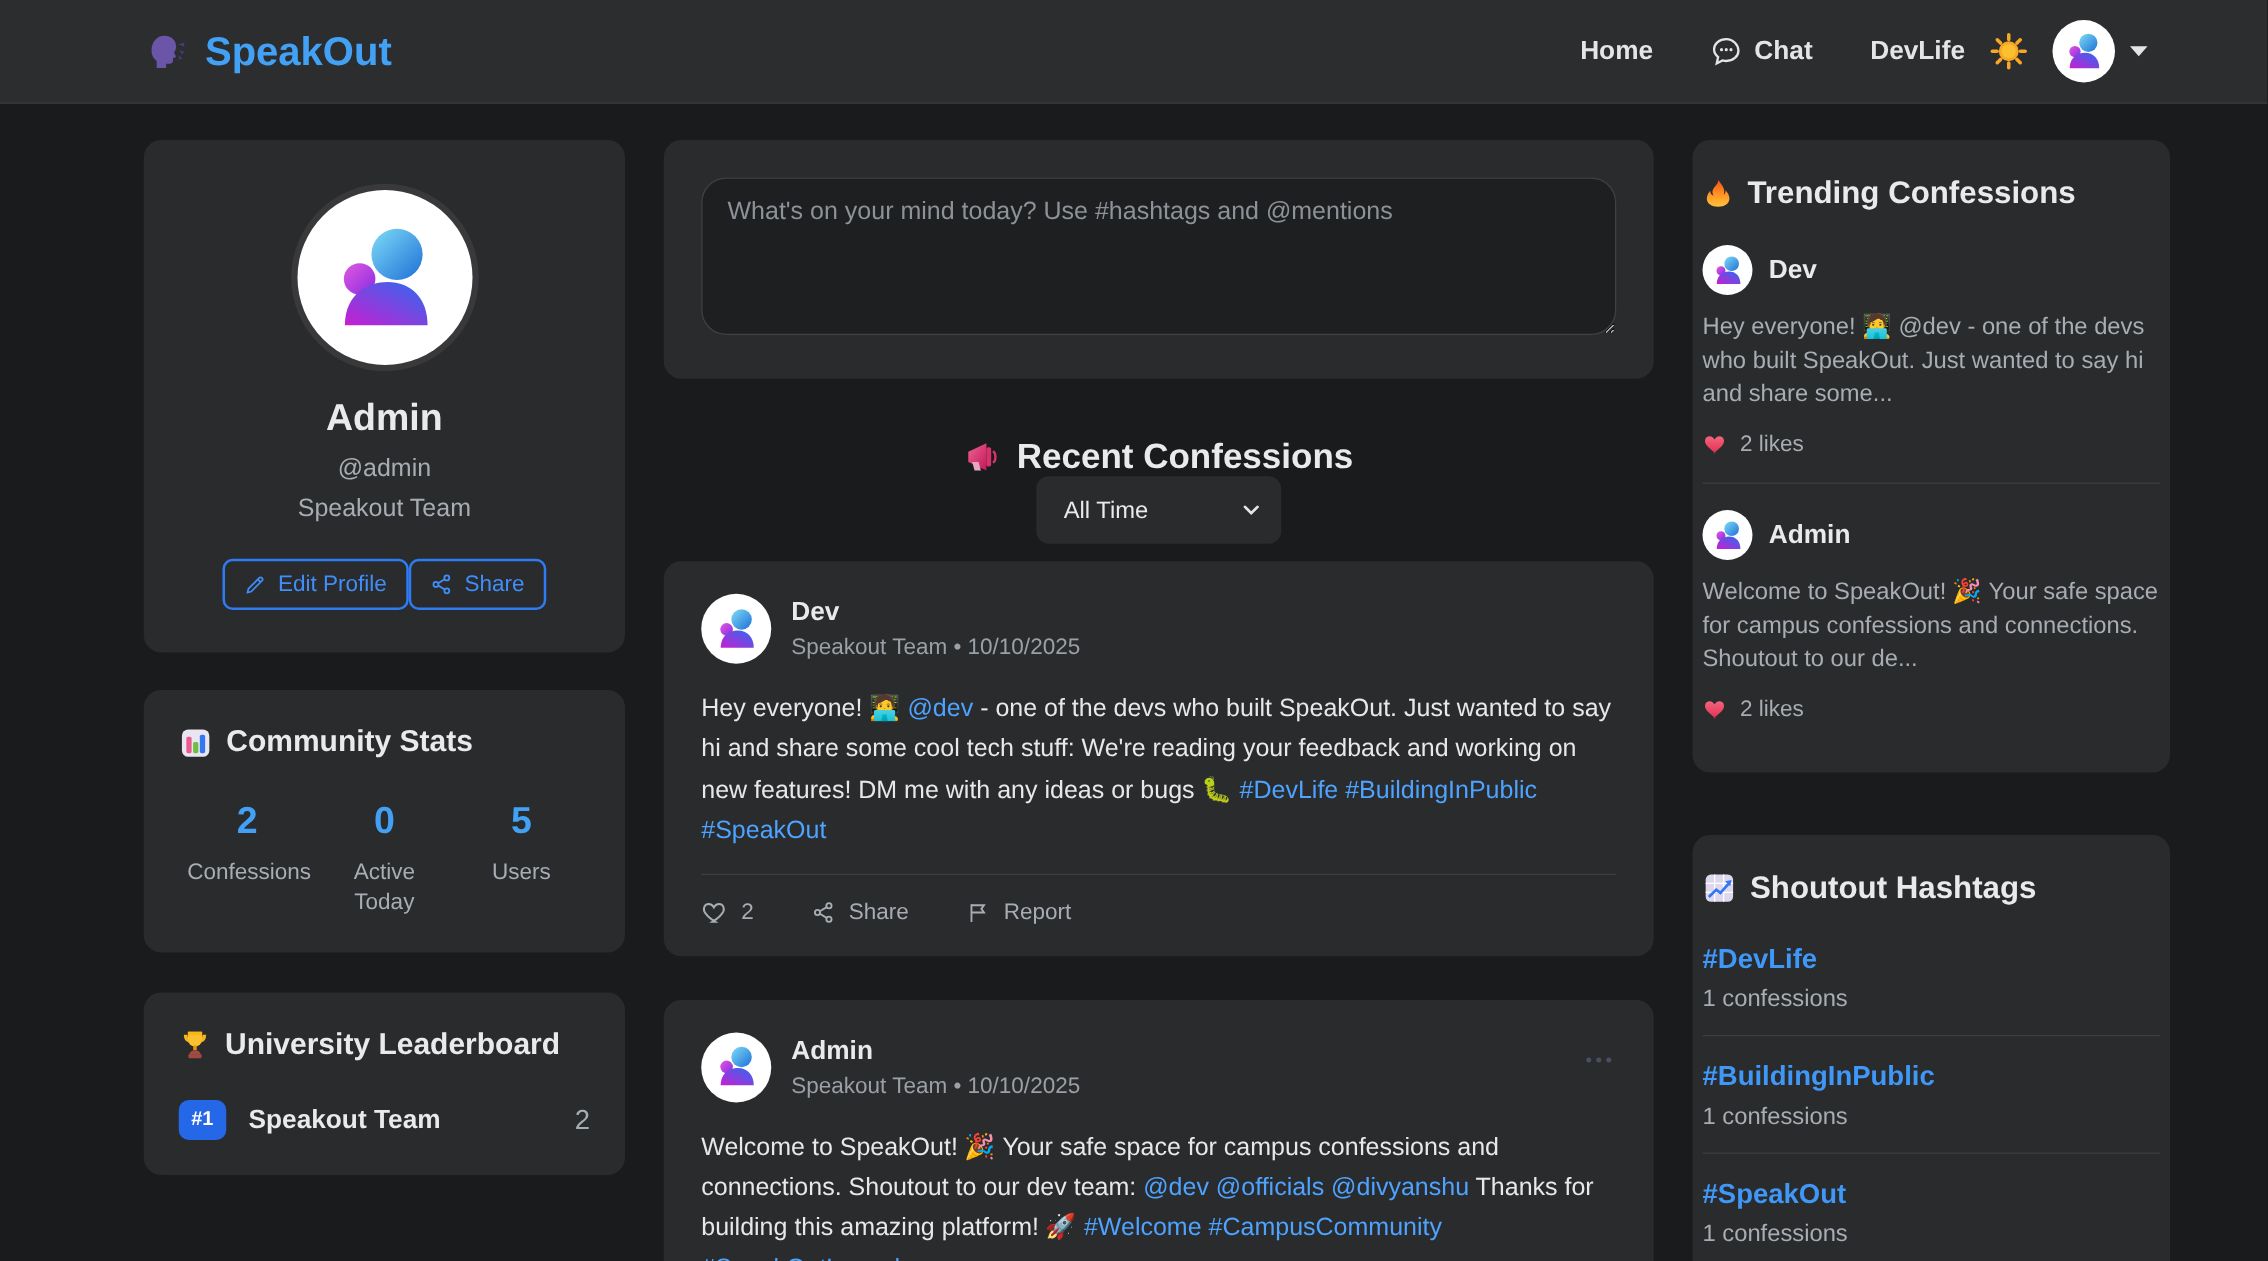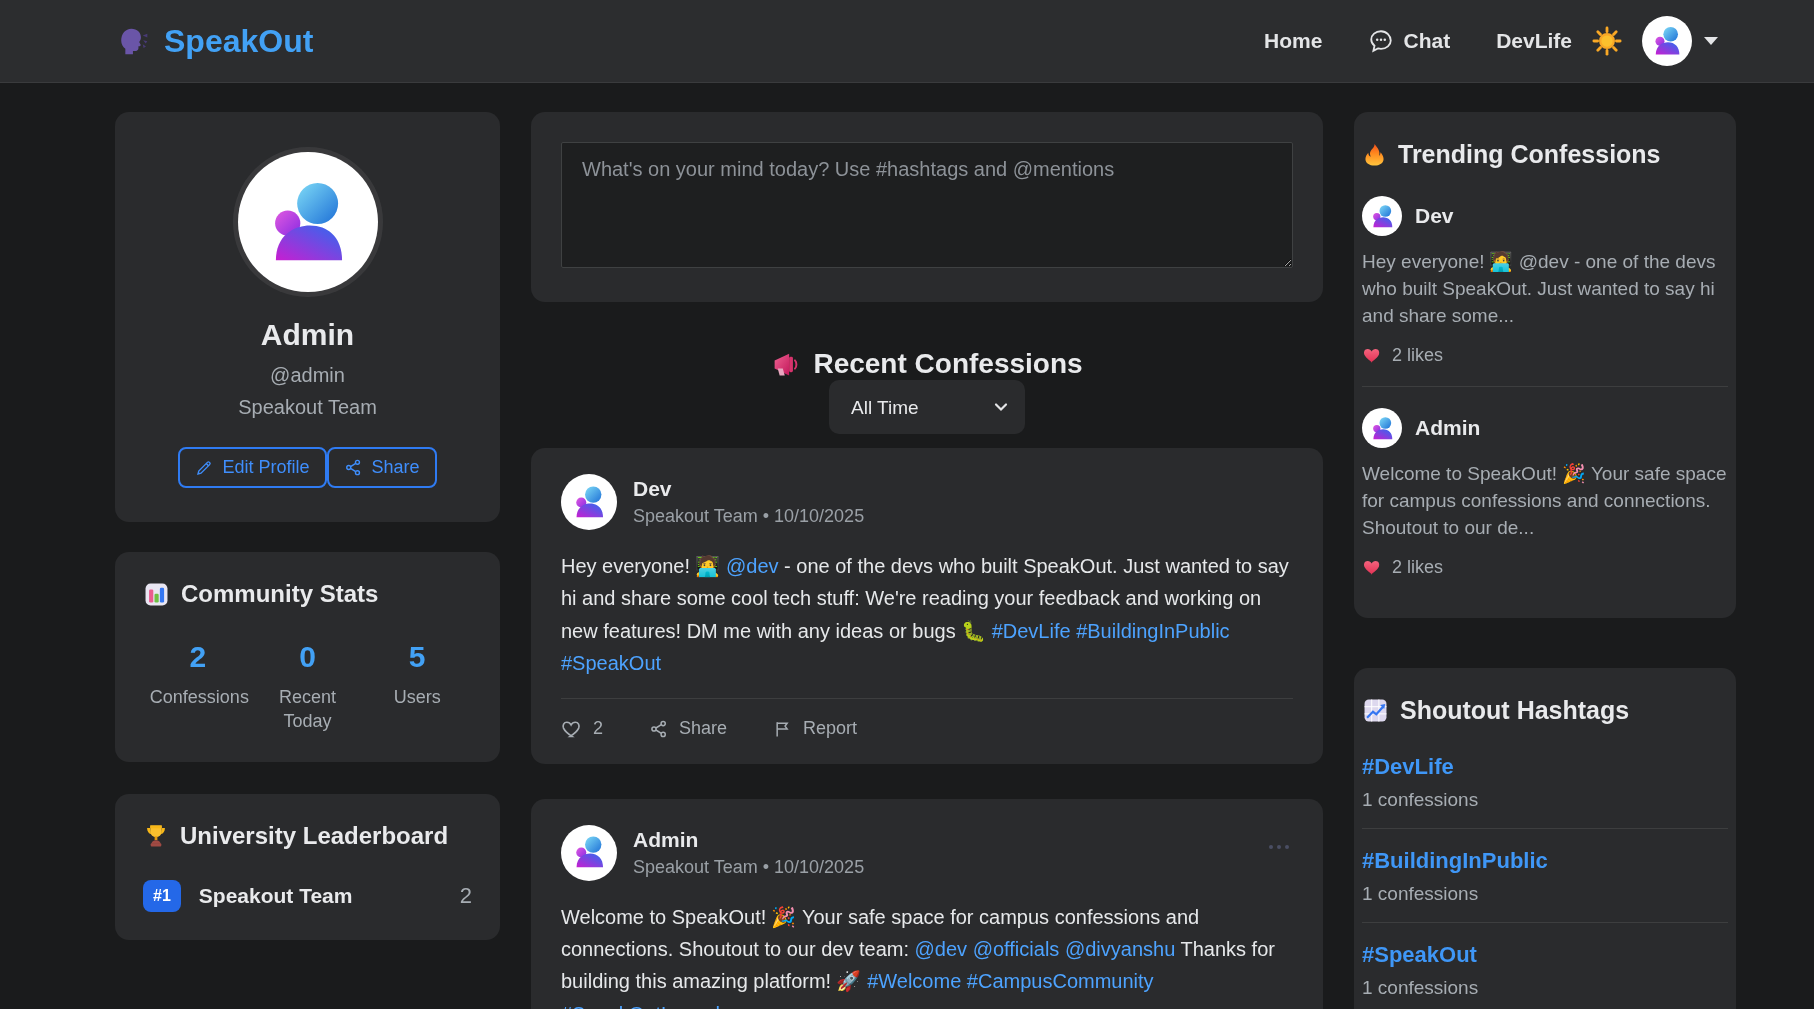--- a/index.html
+++ b/index.html
@@ -49,21 +49,21 @@
   .stats-row{display:flex; margin-top:32px;}
   .stat{flex:1; text-align:center;}
   .stat-value{font-size:30px; font-weight:bold; color:var(--accent);}
   .stat-label{font-size:18px; color:var(--muted); margin-top:11px; max-width:96px; margin-left:auto; margin-right:auto; line-height:1.35;}
   .lb-row{display:flex; align-items:center; margin-top:30px;}
   .lb-badge{background:var(--badge); color:#fff; font-weight:bold; font-size:16px; border-radius:8px; padding:7px 10px;}
   .lb-name{font-size:21px; font-weight:bold; margin-left:18px; flex:1;}
   .lb-score{font-size:22px; color:var(--muted);}
   
   .composer{padding:30px; margin-bottom:0; min-height:189px;}
-  .composer textarea{width:100%; height:126px; background:var(--input-bg); border:1px solid #3f4142; border-radius:2px;
+  .composer textarea{width:100%; height:126px; background:var(--input-bg); border:1px solid #3f4142; border-radius:20px;
     color:var(--text); font-size:20px; font-family:inherit; padding:15px 20px; resize:both;}
   .composer textarea::placeholder{color:#8d9298;}
   
   .feed-header{display:flex; align-items:center; justify-content:space-between; margin:46px 0 14px;flex-direction:column;}
   .feed-title{display:flex; align-items:center; gap:13px; font-size:28px; font-weight:bold;}
   .select-wrap{position:relative; width:196px; height:54px;}
   .select-wrap select{appearance:none; -webkit-appearance:none; width:100%; height:100%; background:var(--card-bg);
     color:var(--text); border:none; border-radius:10px; font-size:19px; font-family:inherit; padding:0 44px 0 22px; cursor:pointer;}
   .select-chevron{position:absolute; right:16px; top:19px; pointer-events:none; display:flex;}
   .post-card{padding:26px 30px 24px; margin-bottom:35px; min-height:312px;}
@@ -244,21 +244,21 @@
         </span>
         <span>Community Stats</span>
       </div>
       <div class="stats-row" id="stats-row">
           <div class="stat">
             <div class="stat-value">2</div>
             <div class="stat-label">Confessions</div>
           </div>
           <div class="stat">
             <div class="stat-value">0</div>
-            <div class="stat-label">Recent Today</div>
+            <div class="stat-label">Active Today</div>
           </div>
           <div class="stat">
             <div class="stat-value">5</div>
             <div class="stat-label">Users</div>
           </div>
         </div>
     </section>
 
     <section class="card side-card">
       <div class="card-header">

